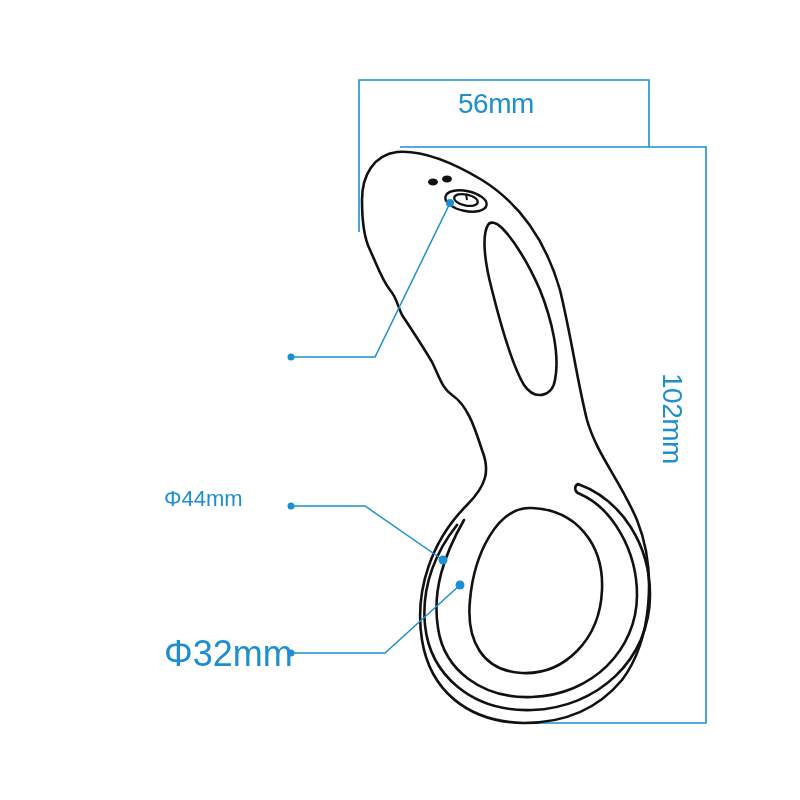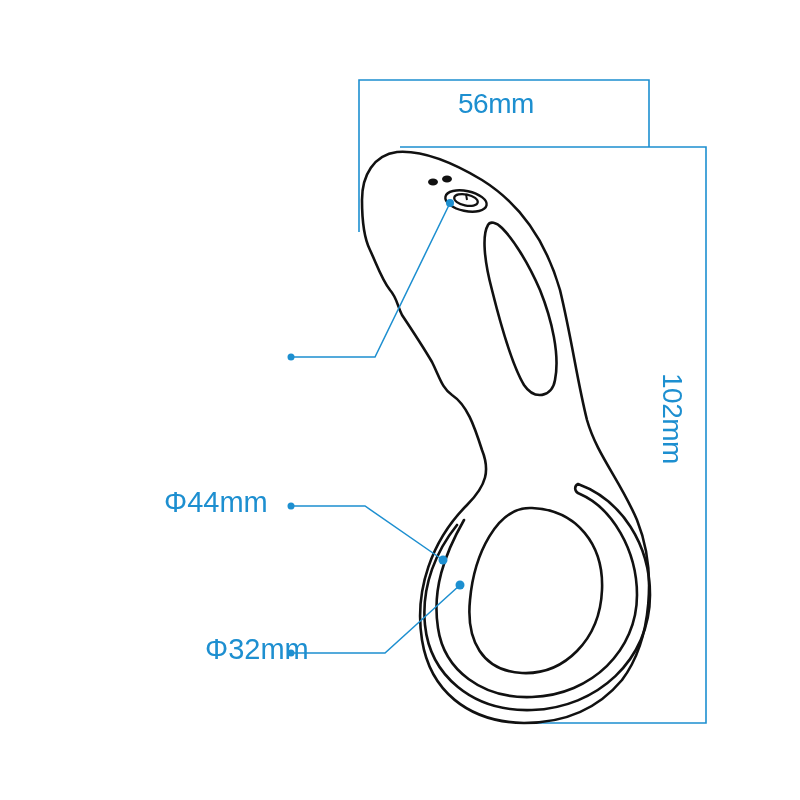--- a/index.html
+++ b/index.html
@@ -2,22 +2,22 @@
 <html><head>
   <meta charset="utf-8">
   <style>
     html, body { margin: 0; padding: 0; background: #ffffff; }
     body { width: 800px; height: 800px; position: relative; overflow: hidden; font-family: "Liberation Sans", sans-serif; }
     .canvas { position: absolute; left: 12px; top: 0; width: 800px; height: 656px; }
     .label { position: absolute; color: #1d8fd0; font-family: "Liberation Sans", sans-serif; white-space: nowrap; }
     .dim-top { left: 446px; top: 88px; font-size: 28px; letter-spacing: -0.5px; }
     .dim-side { left: 636px; top: 373px; font-size: 28px; letter-spacing: -0.5px; transform-origin: 0 0; transform: translate(40px, 0) rotate(90deg); }
     .callout-power { left: 100px; top: 343px; font-size: 22px; font-weight: bold; }
-    .callout-44 { left: 152px; top: 486px; font-size: 29px; }
-    .callout-32 { left: 152px; top: 633px; font-size: 29px; margin-left: 41px; }
+    .callout-44 { left: 152px; top: 486px; font-size: 22px; }
+    .callout-32 { left: 152px; top: 633px; font-size: 36px; }
   </style>
 </head>
 <body>
 
 <div class="canvas">
   <svg width="800" height="800" viewBox="0 0 800 800">
 
     <g fill="none" stroke="#1d8fd0" stroke-width="1.6">
       <polyline points="347,232 347,80 637,80 637,147"></polyline>
     </g>

